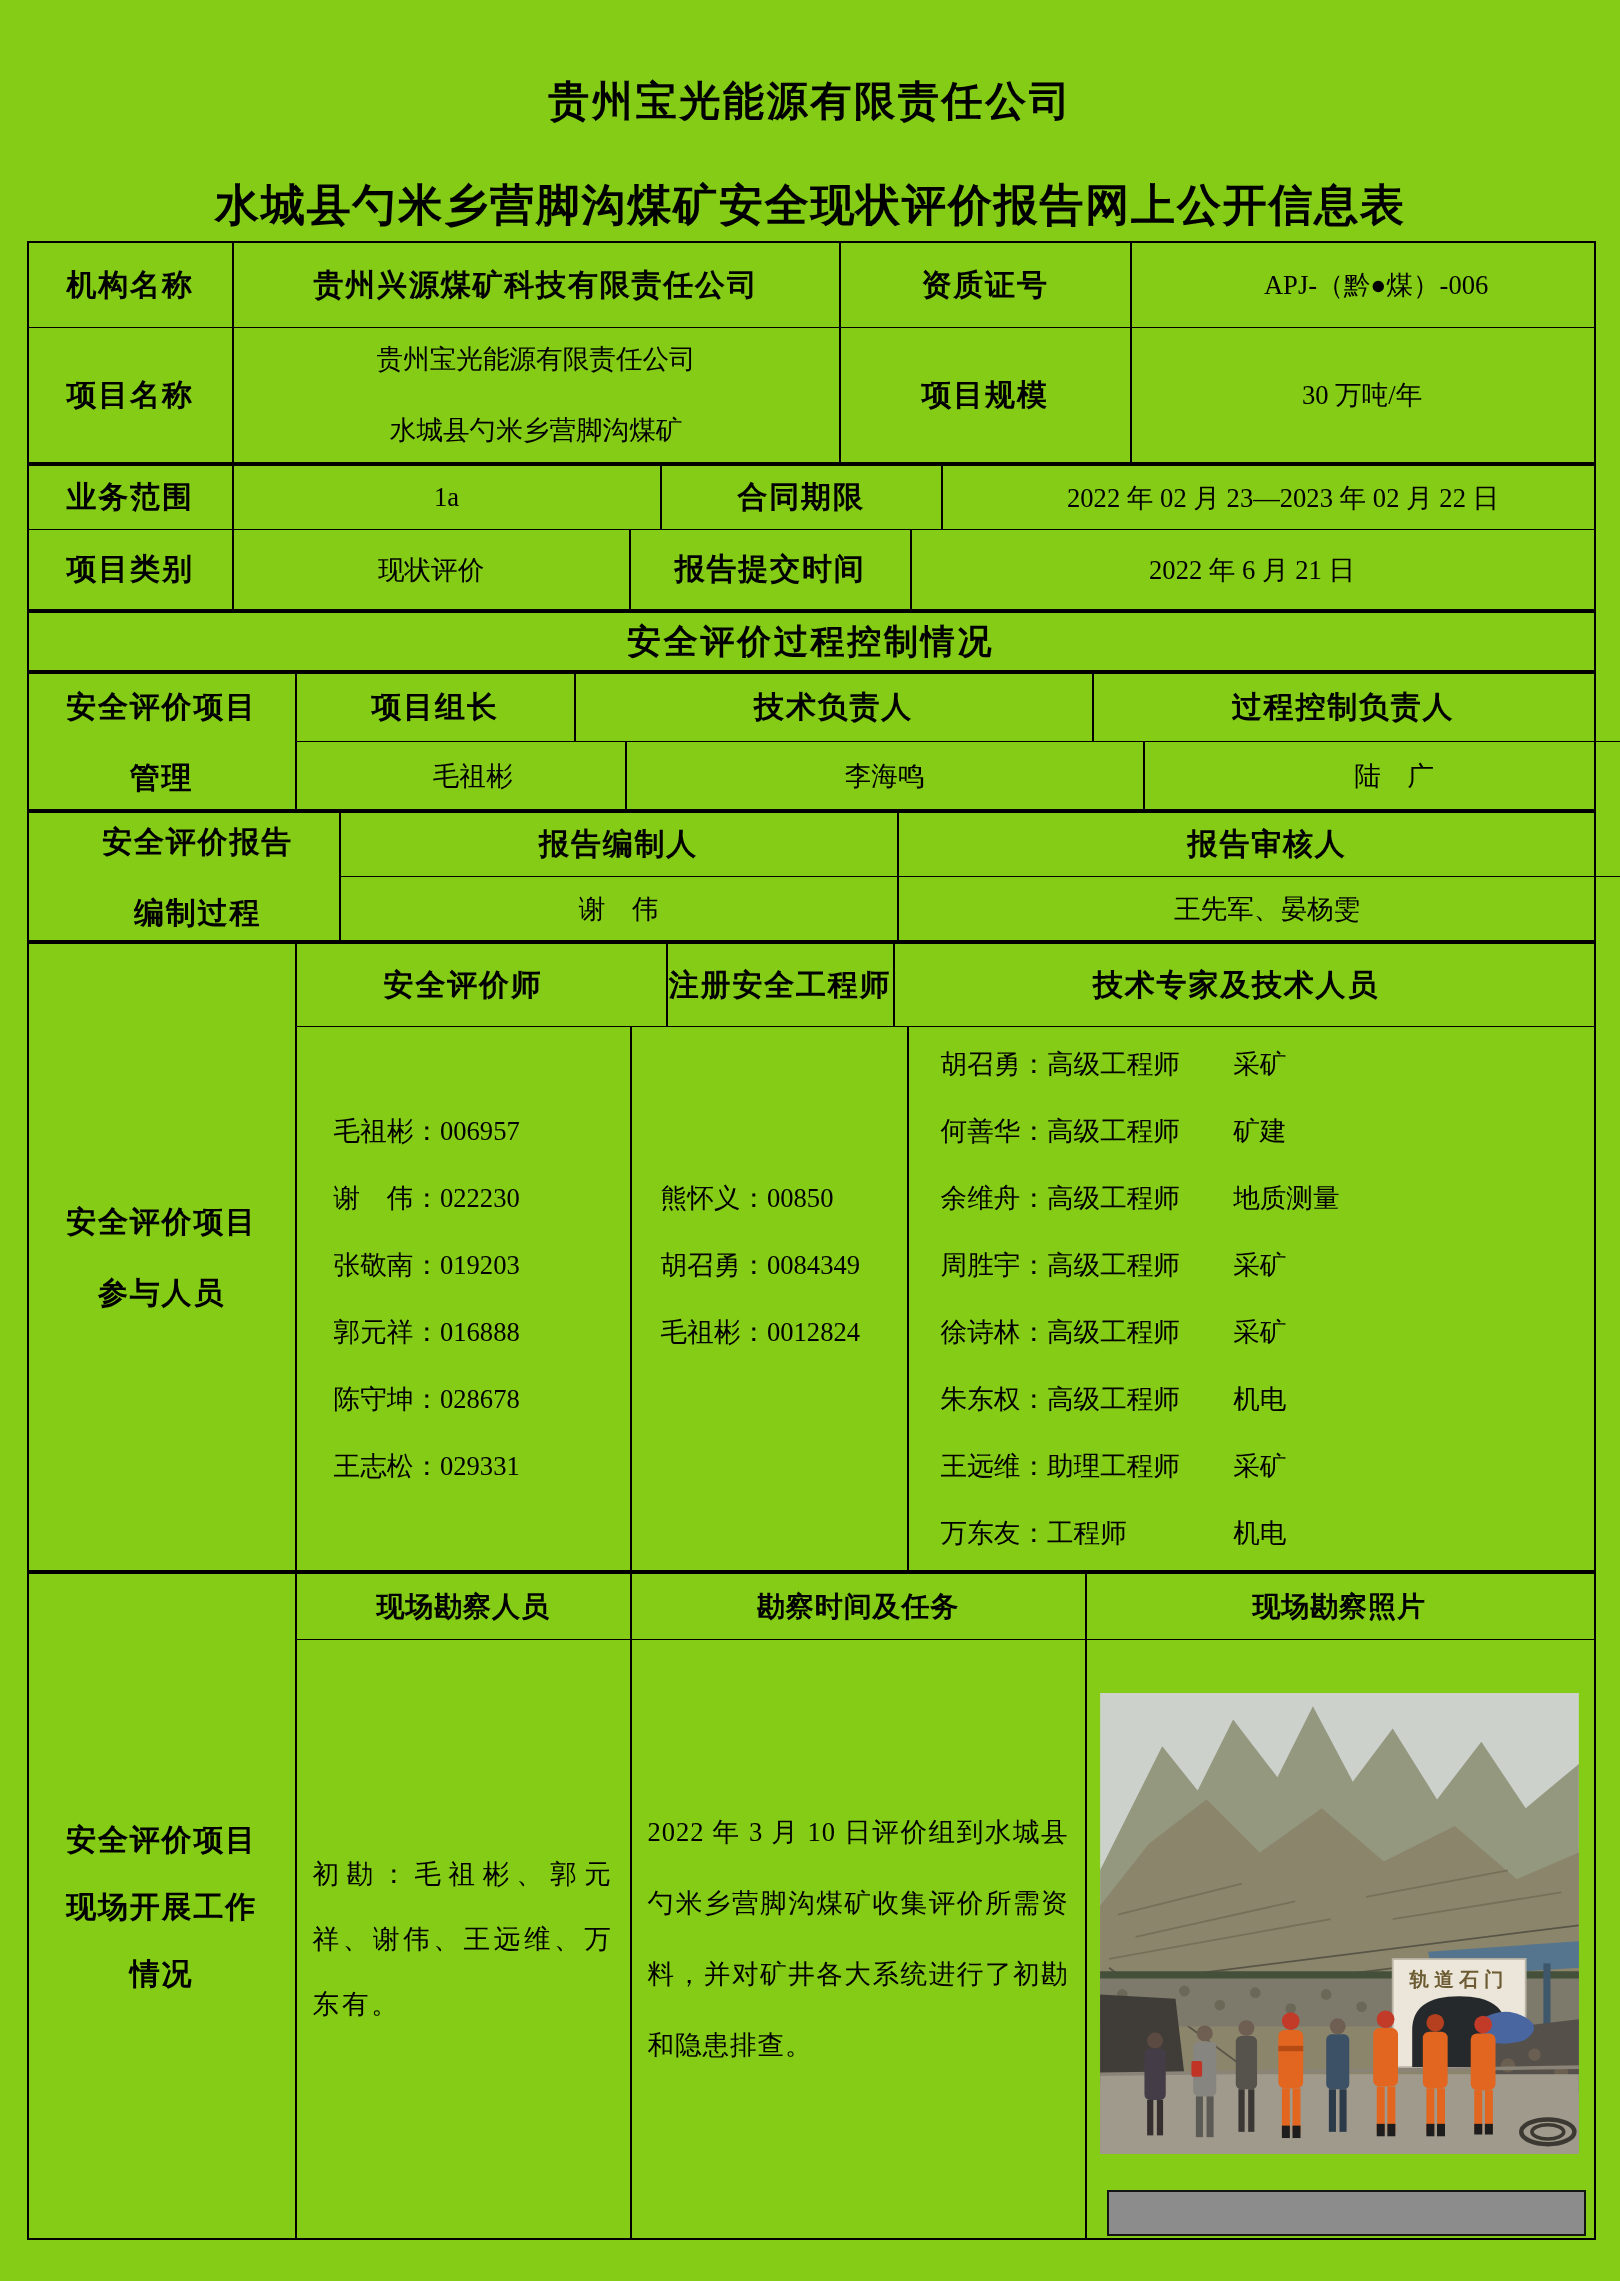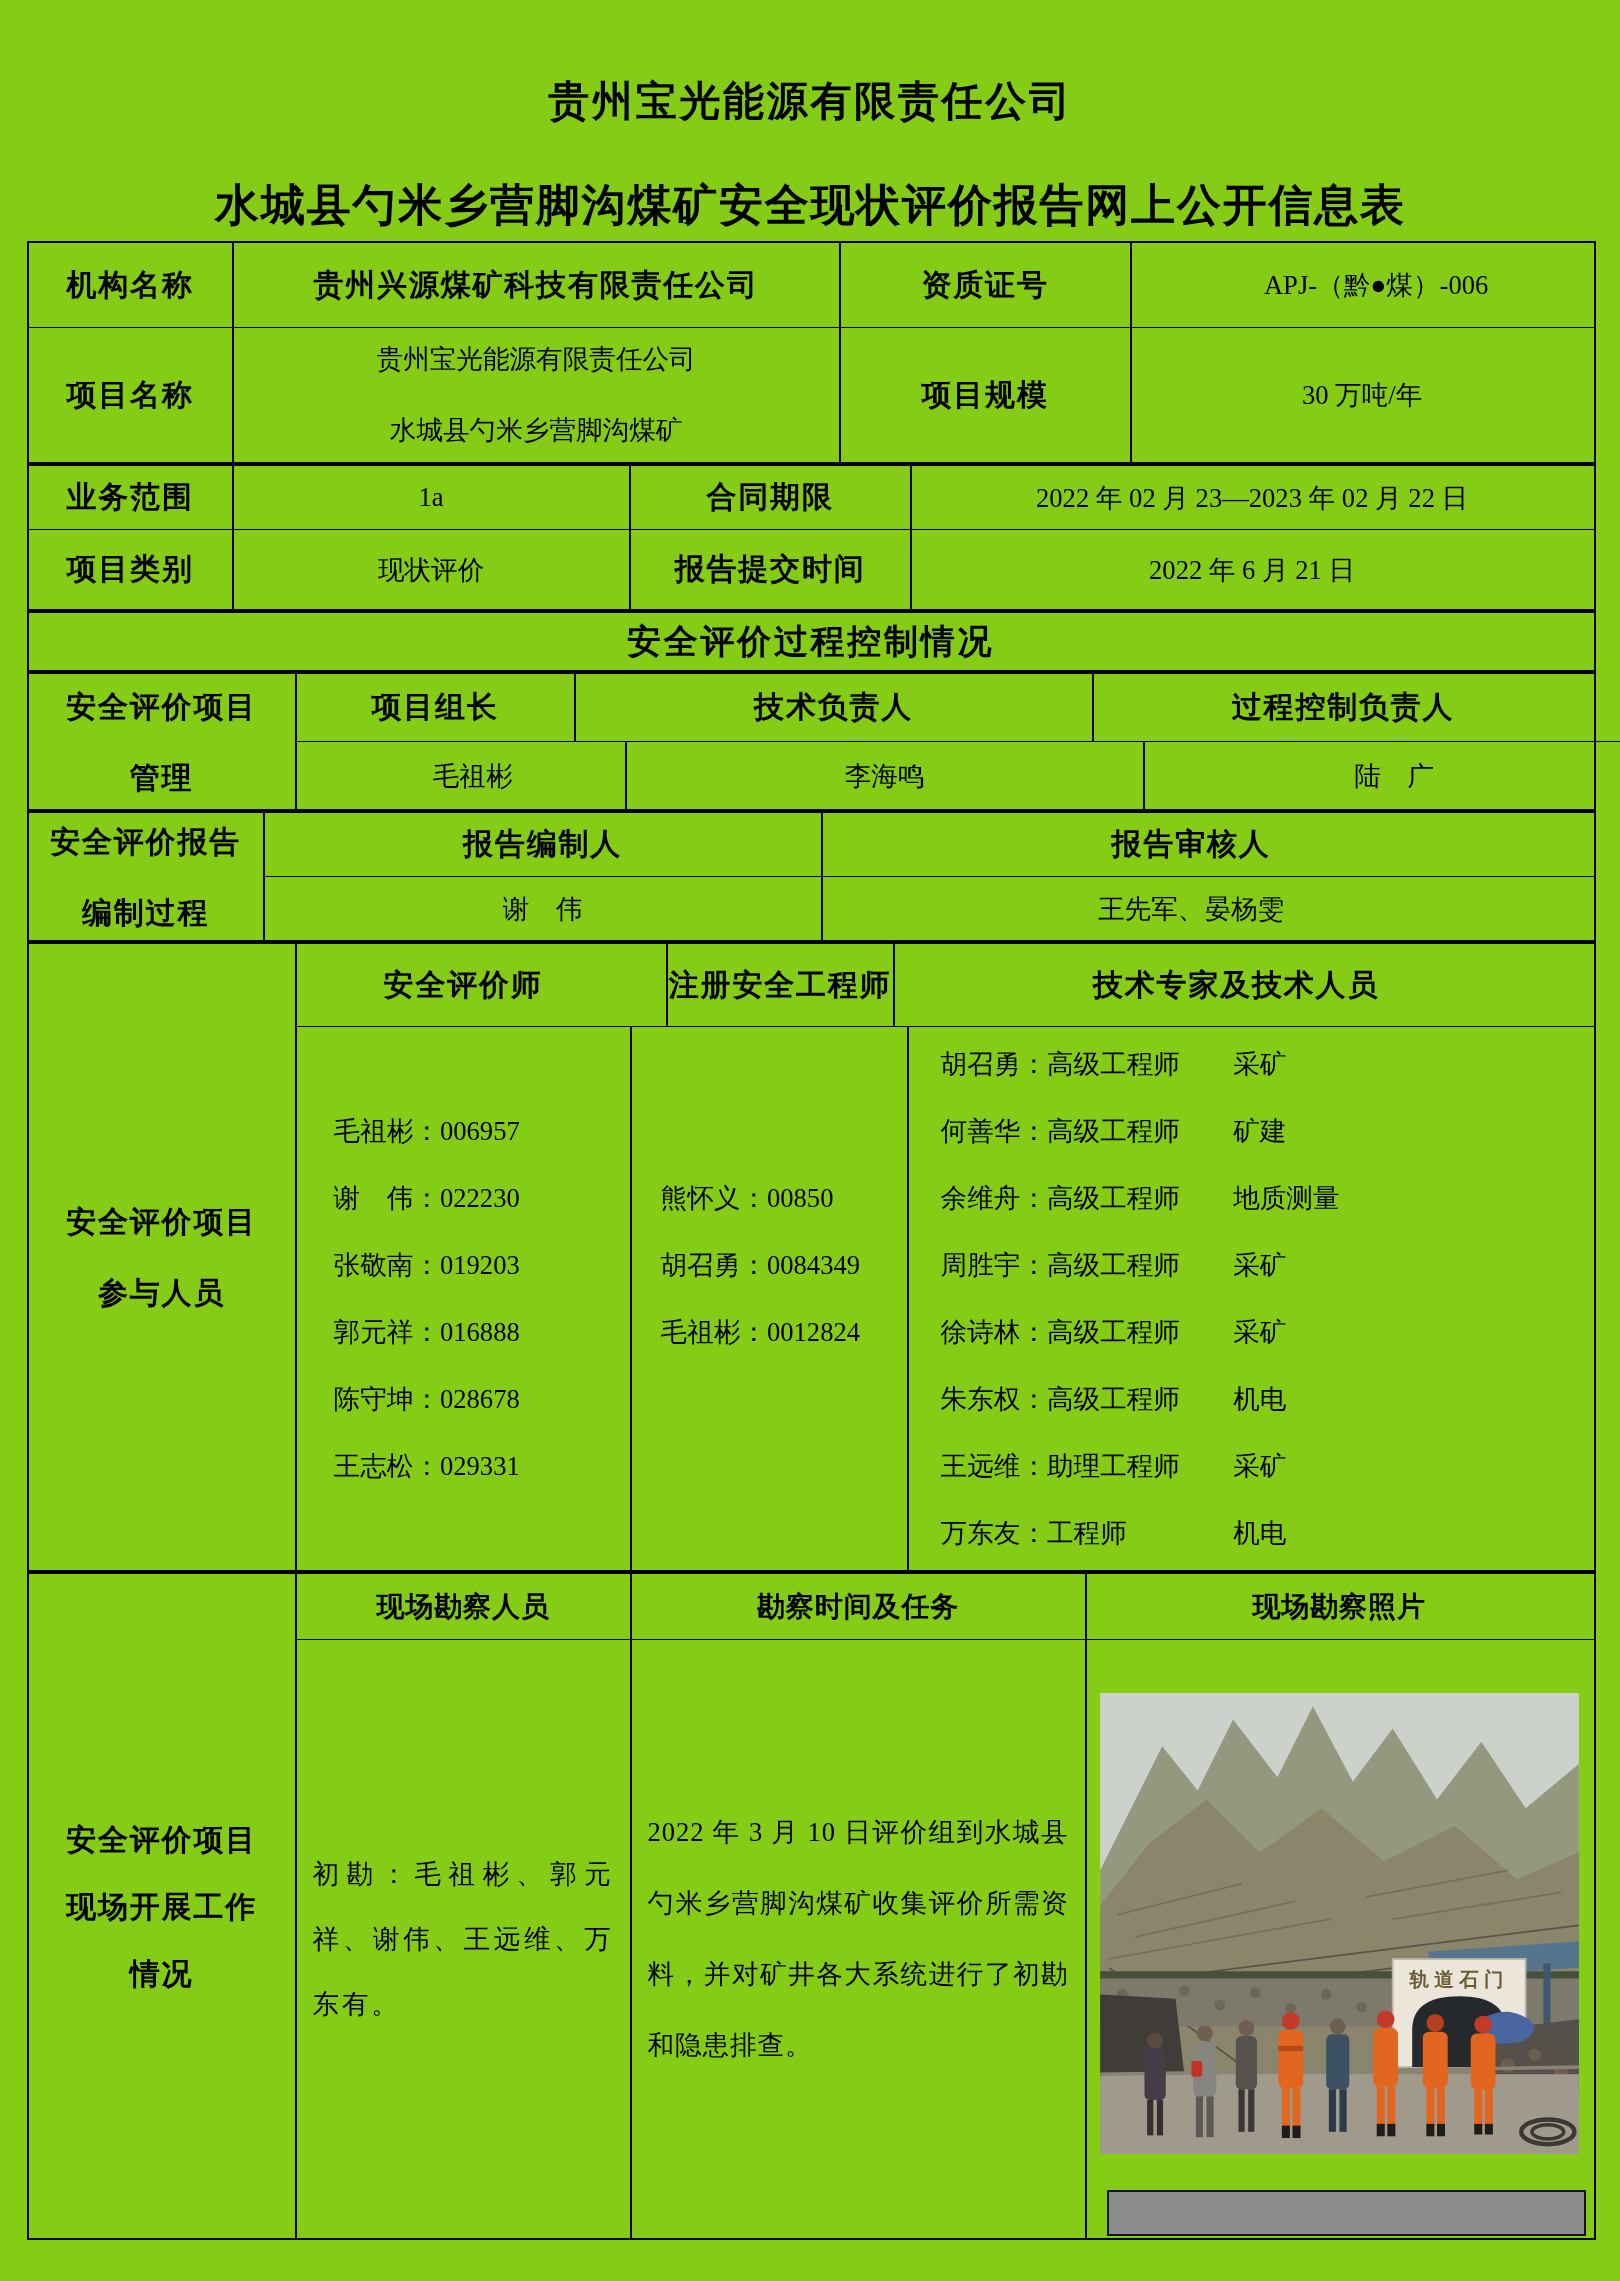--- a/index.html
+++ b/index.html
@@ -82,21 +82,21 @@
       <div class="cell bl vstack" style="width:607px;">
         <div class="val lline">贵州宝光能源有限责任公司</div>
         <div class="val lline">水城县勺米乡营脚沟煤矿</div>
       </div>
       <div class="cell lbl bl" style="width:291px;">项目规模</div>
       <div class="cell val bl" style="width:463px;">30 万吨/年</div>
     </div>
 
     <div class="band bt5" style="height:67px;">
       <div class="cell lbl" style="width:203px;">业务范围</div>
-      <div class="cell val bl" style="width:397px;">1a</div>
+      <div class="cell val bl" style="width:428px;">1a</div>
       <div class="cell lbl bl" style="width:281px;">合同期限</div>
       <div class="cell val bl" style="width:683px;">2022 年 02 月 23—2023 年 02 月 22 日</div>
     </div>
 
     <div class="band bt2" style="height:80px;">
       <div class="cell lbl" style="width:203px;">项目类别</div>
       <div class="cell val bl" style="width:397px;">现状评价</div>
       <div class="cell lbl bl" style="width:281px;">报告提交时间</div>
       <div class="cell val bl" style="width:683px;">2022 年 6 月 21 日</div>
     </div>
@@ -118,21 +118,21 @@
         </div>
         <div class="grow-row bt2" style="flex:1;">
           <div class="cell val" style="width:304px;margin-left:24px;">毛祖彬</div>
           <div class="cell val bl" style="width:518px;">李海鸣</div>
           <div class="cell val bl" style="width:501px;font-family:Liberation Serif, serif;">陆　广</div>
         </div>
       </div>
     </div>
 
     <div class="band bt5" style="height:131px;">
-      <div class="cell vstack" style="width:234px;">
+      <div class="cell vstack" style="width:282px;margin-left:28px;">
         <div class="lbl lline">安全评价报告</div>
         <div class="lbl lline">编制过程</div>
       </div>
       <div class="group">
         <div class="grow-row" style="height:63px;">
           <div class="cell hdr" style="width:556px;">报告编制人</div>
           <div class="cell hdr bl" style="width:739px;">报告审核人</div>
         </div>
         <div class="grow-row bt2" style="flex:1;">
           <div class="cell val" style="width:556px;">谢　伟</div>

